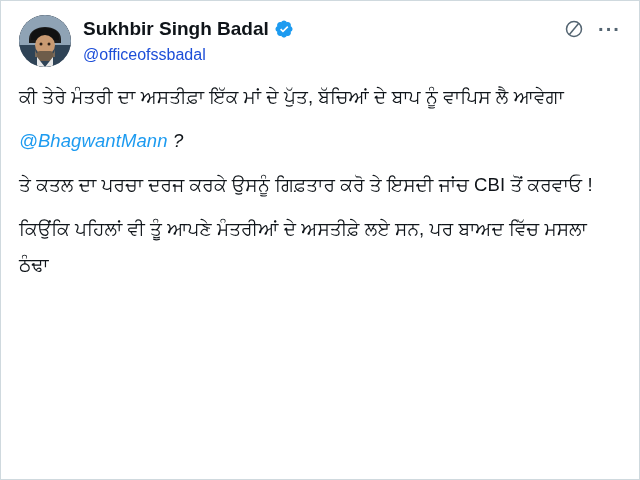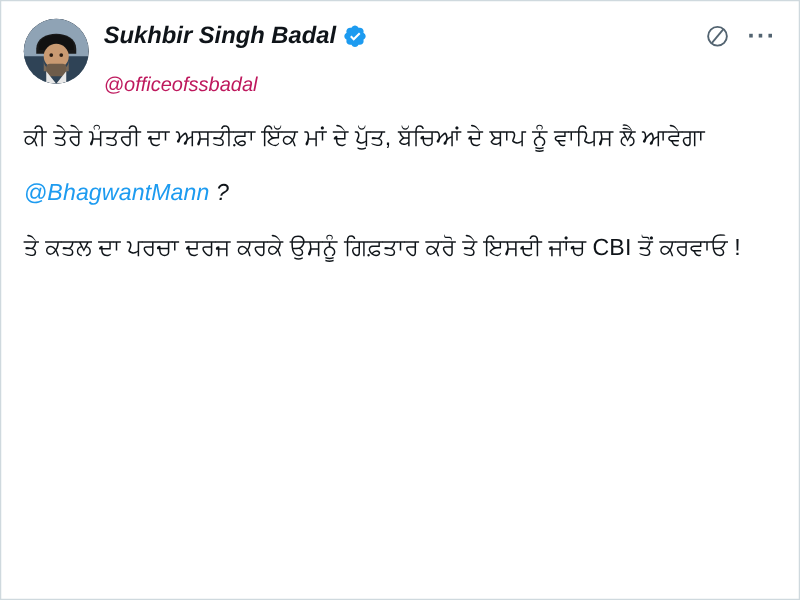--- a/index.html
+++ b/index.html
@@ -38,21 +38,20 @@
     background: #1b2a3a;
     position: relative;
   }
   .avatar svg {
     display: block;
   }
   .identity {
     flex: 1 1 auto;
     min-width: 0;
     padding-top: 2px;
-    font-style: italic;
   }
   .name-row {
     display: flex;
     align-items: center;
     gap: 5px;
   }
   .display-name {
     font-size: 19px;
     font-weight: bold;
     color: #0f1419;
@@ -60,23 +59,23 @@
     white-space: nowrap;
   }
   .verified-badge {
     width: 20px;
     height: 20px;
     flex: 0 0 20px;
     display: inline-block;
   }
   .handle {
     font-size: 16px;
-    color: #be185d;
+    color: #1d4ed8;
     line-height: 22px;
-    margin-top: 17px;
+    margin-top: 3px;
   }
   .header-actions {
     display: flex;
     align-items: center;
     gap: 14px;
     padding-top: 4px;
   }
   .action-icon {
     color: #536471;
     display: inline-flex;
@@ -162,15 +161,16 @@
     </div>
 
   </div>
 
   <div class="tweet-body">
     <p>ਕੀ ਤੇਰੇ ਮੰਤਰੀ ਦਾ ਅਸਤੀਫ਼ਾ ਇੱਕ ਮਾਂ ਦੇ ਪੁੱਤ, ਬੱਚਿਆਂ ਦੇ ਬਾਪ ਨੂੰ ਵਾਪਿਸ ਲੈ ਆਵੇਗਾ</p>
     <p class="para-gap">
       <span class="mention">@BhagwantMann</span><span> ?</span>
     </p>
     <p>ਤੇ ਕਤਲ ਦਾ ਪਰਚਾ ਦਰਜ ਕਰਕੇ ਉਸਨੂੰ ਗਿਫ਼ਤਾਰ ਕਰੋ ਤੇ ਇਸਦੀ ਜਾਂਚ CBI ਤੋਂ ਕਰਵਾਓ !</p>
+    <p>ਕਿਉਂਕਿ ਪਹਿਲਾਂ ਵੀ ਤੂੰ ਆਪਣੇ ਮੰਤਰੀਆਂ ਦੇ ਅਸਤੀਫ਼ੇ ਲਏ ਸਨ, ਪਰ ਬਾਅਦ ਵਿੱਚ ਮਸਲਾ ਠੰਢਾ</p>
   </div>
 
 </div>
 
 </body></html>

